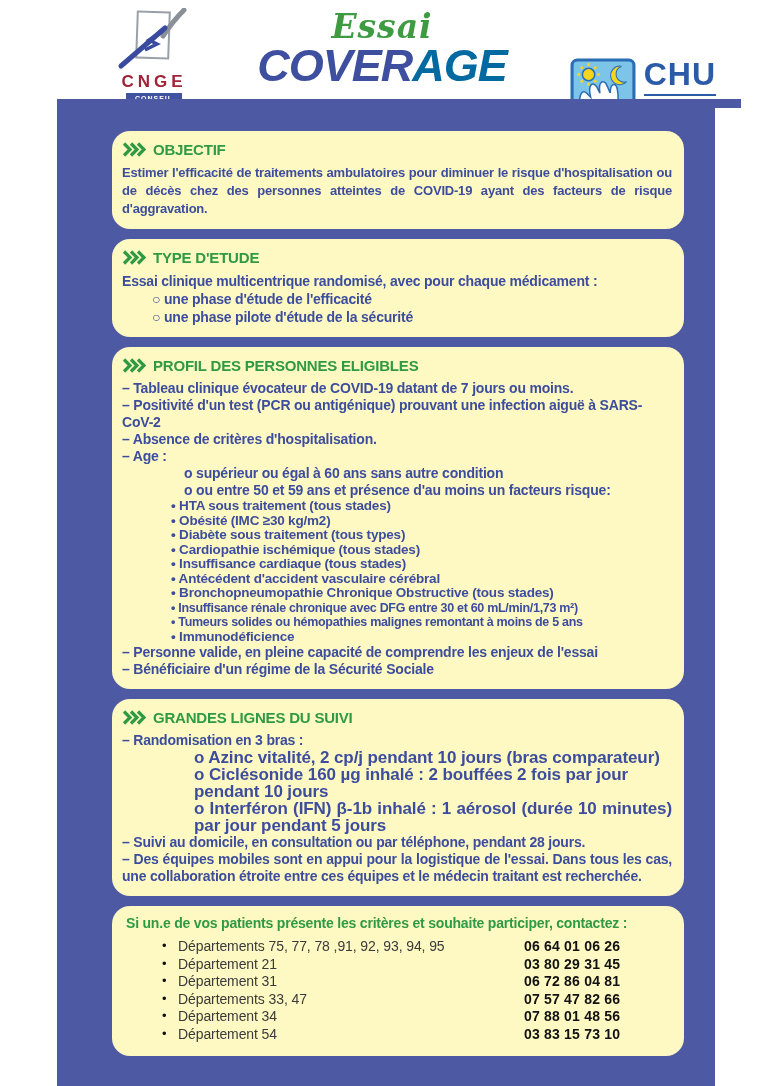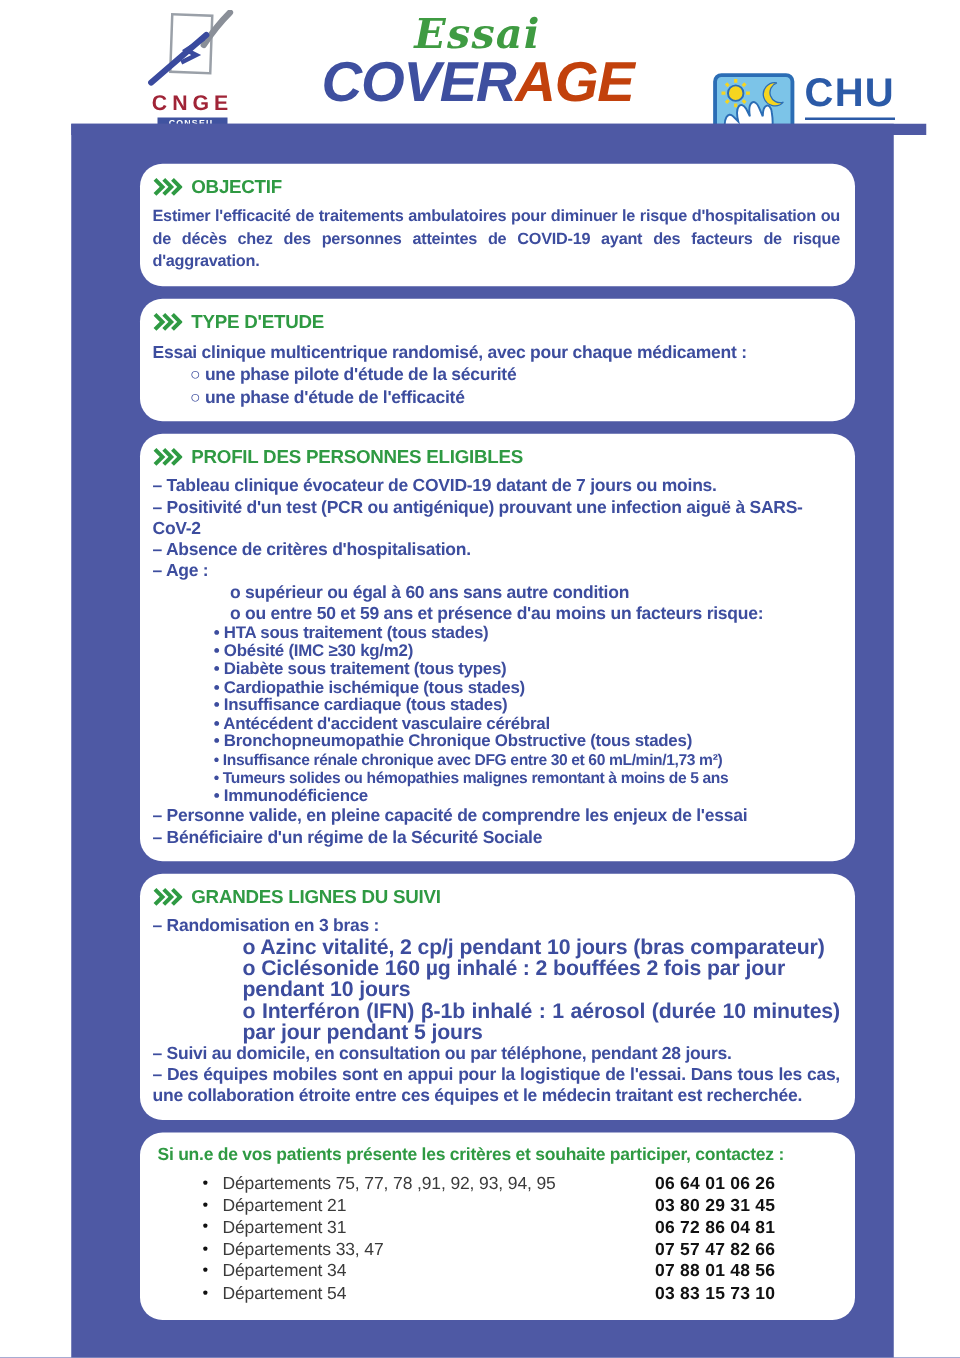--- a/index.html
+++ b/index.html
@@ -14,38 +14,38 @@
   .header { position:absolute; top:0; left:0; width:768px; height:99px; background:#fff; }
 
   .cnge { position:absolute; left:110px; top:8px; width:88px; text-align:center; }
   .cnge-name { color:#a02437; font-weight:bold; font-size:17px; letter-spacing:4px; line-height:16px; }
   .cnge-badge { margin:3px auto 0; width:56px; background:#4053a0; color:#fff; font-size:7px; letter-spacing:1px; padding:2px 0 3px; font-weight:bold; }
 
   .title-block { position:absolute; left:0; top:10px; width:764px; text-align:center; pointer-events:none; }
   .title-script { font-family:"DejaVu Serif","Liberation Serif",serif; font-style:italic; font-weight:bold; color:#3f9b42; font-size:33px; line-height:34px; letter-spacing:1px; }
   .title-main { font-style:italic; font-weight:800; font-size:45px; line-height:44px; letter-spacing:-1px; margin-top:0px; }
   .title-cover { color:#3e4f9f; }
-  .title-age { color:#c2410c; }
+  .title-age { color:#0369a1; }
 
   .chu { position:absolute; right:52px; top:22px; display:flex; gap:8px;margin-top:36px; }
   .chu-text { color:#2b5aa7; line-height:1; }
   .chu-acronym { font-weight:bold; font-size:32px; letter-spacing:1px; }
   .chu-sub1 { font-size:11px; margin-top:4px; border-top:2px solid #2b5aa7; padding-top:20px; }
   .chu-sub2 { font-size:15px; font-weight:bold; margin-top:1px; }
 
   
   .top-band { position:absolute; left:57px; top:99px; width:684px; height:9px; background:#4e59a4; }
   .panel {
     position:absolute; left:57px; top:99px; width:658px; bottom:0; background:#4e59a4;
     box-sizing:border-box; padding:32px 0 0 55px;
   }
 
   .card {
     width:572px; box-sizing:border-box;
-    background:#ffffff; border-radius:18px;
+    background:#fef9c3; border-radius:18px;
     padding:10px 12px 11px 10px;
     margin-bottom:10px;
   }
 
   .card-head { display:flex; align-items:center; gap:7px; margin-bottom:6px; }
   .card-title { color:#2f9a43; font-weight:bold; font-size:15px; letter-spacing:-0.2px; }
   .chev { flex:0 0 auto; display:block; }
 
   .body-text { color:#3d4d9e; font-weight:bold; font-size:14px; letter-spacing:-0.2px; }
 
@@ -138,22 +138,22 @@
     <div class="card-head">
       <svg class="chev" width="24" height="15" viewBox="0 0 24 15">
         <path d="M2,1.5 L8,7.5 L2,13.5" fill="none" stroke="#2f9a43" stroke-width="3.2"></path>
         <path d="M9,1.5 L15,7.5 L9,13.5" fill="none" stroke="#2f9a43" stroke-width="3.2"></path>
         <path d="M16,1.5 L22,7.5 L16,13.5" fill="none" stroke="#2f9a43" stroke-width="3.2"></path>
       </svg>
       <span class="card-title">TYPE D'ETUDE</span>
     </div>
     <div class="body-text">
       <div class="ln">Essai clinique multicentrique randomisé, avec pour chaque médicament :</div>
+      <div class="ln lv-circle">○ une phase d'étude de l'efficacité</div>
       <div class="ln lv-circle">○ une phase pilote d'étude de la sécurité</div>
-      <div class="ln lv-circle">○ une phase d'étude de l'efficacité</div>
     </div>
   </div>
 
   <div class="card card-profil">
     <div class="card-head">
       <svg class="chev" width="24" height="15" viewBox="0 0 24 15">
         <path d="M2,1.5 L8,7.5 L2,13.5" fill="none" stroke="#2f9a43" stroke-width="3.2"></path>
         <path d="M9,1.5 L15,7.5 L9,13.5" fill="none" stroke="#2f9a43" stroke-width="3.2"></path>
         <path d="M16,1.5 L22,7.5 L16,13.5" fill="none" stroke="#2f9a43" stroke-width="3.2"></path>
       </svg>

